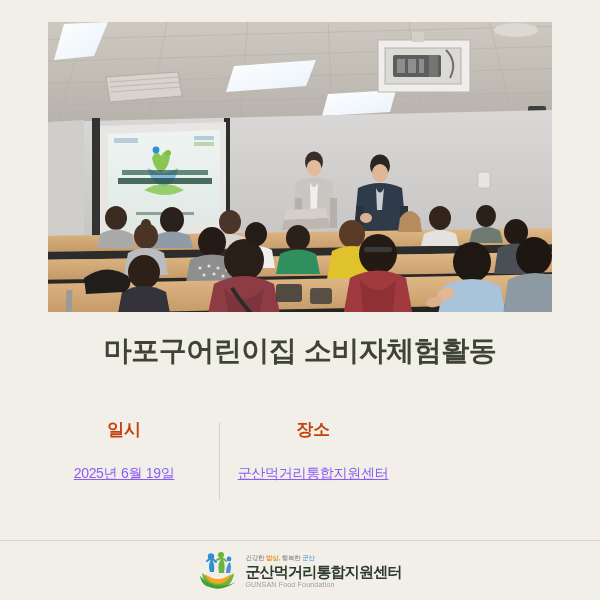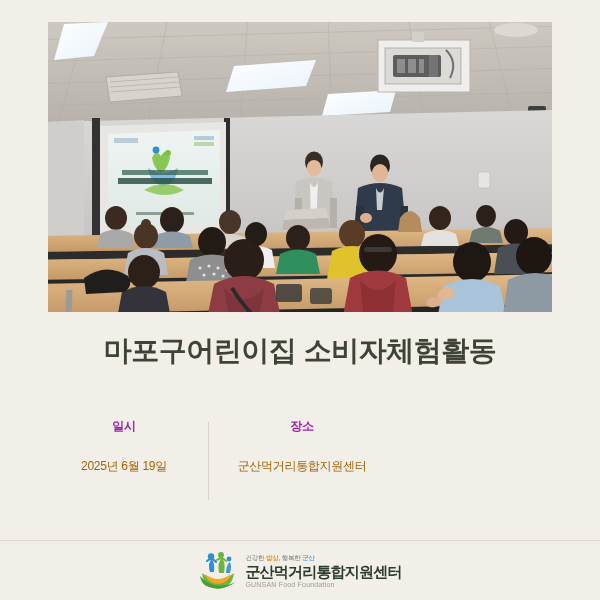--- a/index.html
+++ b/index.html
@@ -30,33 +30,34 @@
   
   .info{
     position:absolute;left:40px;top:418px;width:520px;height:92px;
     display:flex;align-items:flex-start;
   }
   .info-col{
     flex:1;text-align:center;position:relative;padding:0 6px;
     box-sizing:border-box;
   }
   .info-col.c1{flex:0 0 168px;}
-  .info-col.c2{flex:0 0 188px;}
+  .info-col.c2{flex:0 0 188px;margin-left:11px;}
   .info-col.c3{flex:0 0 164px;}
   .info-col + .info-col::before{
     content:"";position:absolute;left:0;top:4px;
     width:1px;height:78px;background:#d6d2ca;
   }
   .info-head{
-    font-size:12px;font-weight:bold;color:#a21caf;
+    font-size:17px;font-weight:bold;color:#c2410c;
     letter-spacing:-0.3px;margin-bottom:22px;
   }
   .info-body{
-    font-size:12px;color:#a16207;letter-spacing:-0.3px;line-height:1.55;
+    font-size:14px;color:#8b5cf6;letter-spacing:-0.3px;line-height:1.55;
     font-weight:normal;
+    text-decoration:underline;
   }
 
   
   .footer-rule{
     position:absolute;left:0;top:540px;width:600px;height:1px;
     background:#dbd7cf;
   }
   .footer{
     position:absolute;left:0;top:542px;width:600px;height:58px;
     display:flex;align-items:center;justify-content:center;

